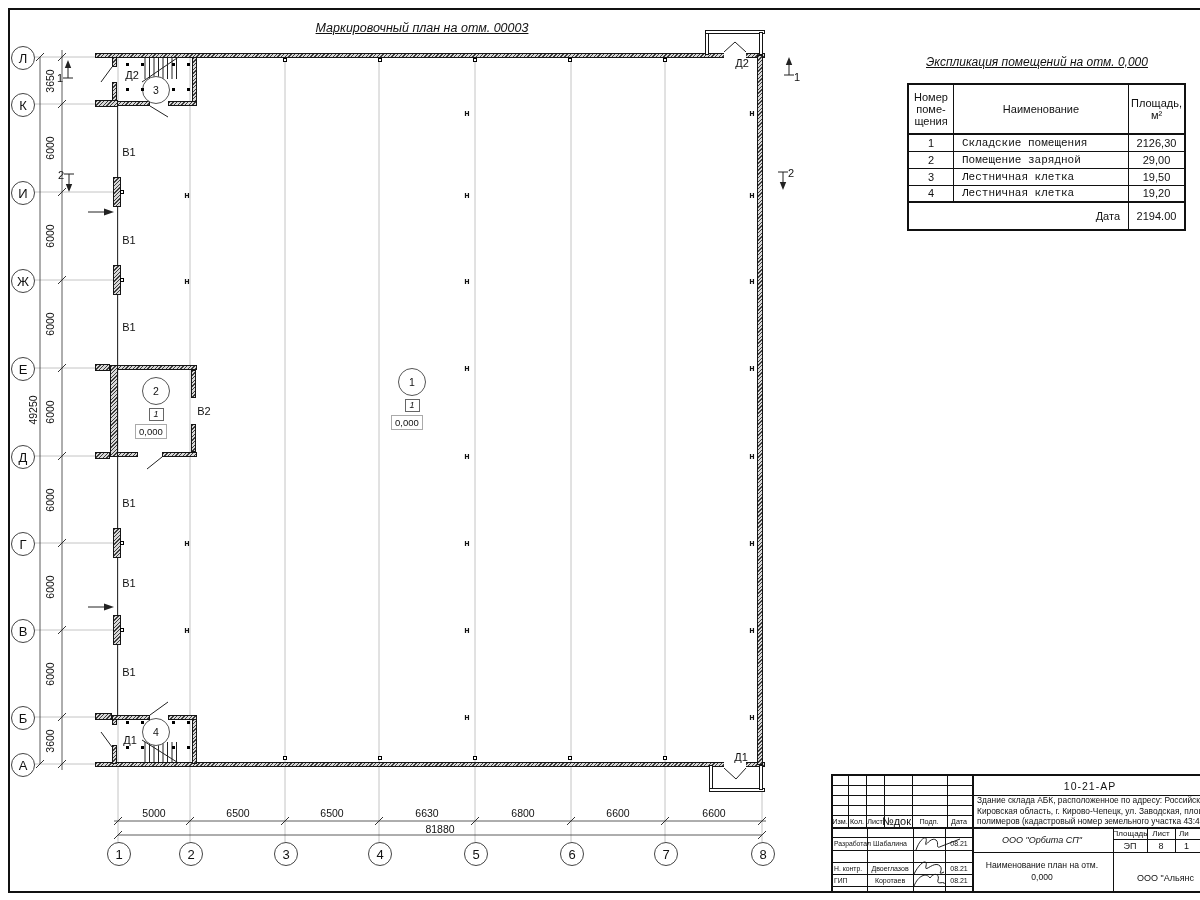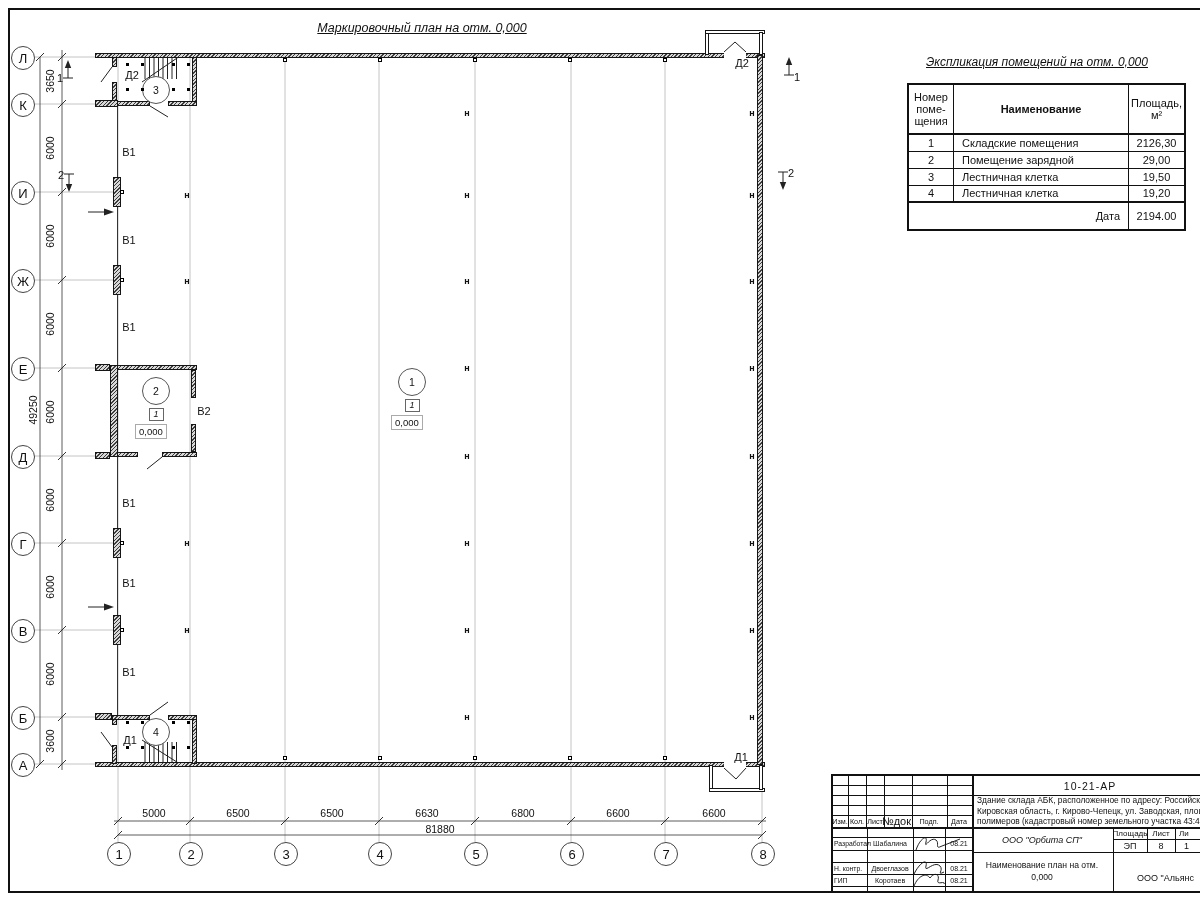--- a/index.html
+++ b/index.html
@@ -39,31 +39,31 @@
   .tick{stroke:#333;stroke-width:1;}
   .geo{stroke:#222;stroke-width:1;fill:none;}
   .sig{stroke:#222;stroke-width:1;fill:none;}
   .line{position:absolute;background:#111;z-index:4;}
   .tbt{position:absolute;white-space:nowrap;z-index:5;}
   .schedule{position:absolute;left:907px;top:83px;z-index:5;}
   table.sch{border-collapse:collapse;table-layout:fixed;background:#fff;border:2px solid #111;}
   table.sch td{border:1px solid #111;font-size:11px;padding:0 2px;overflow:hidden;}
   table.sch td.hd{text-align:center;white-space:pre-line;border-bottom:2px solid #111;font-size:11px;}
   table.sch td.num{text-align:center;}
-  table.sch td.nm{padding-left:8px;}
+  table.sch td.nm{padding-left:8px;font-family:Liberation Mono, monospace;}
   table.sch td.tot{border-top:2px solid #111;}
 </style>
 </head>
 <body>
 
 <div class="line" style="left:8px;top:8px;width:1202px;height:1.5px;"></div>
 <div class="line" style="left:8px;top:8px;width:1.5px;height:884px;"></div>
 <div class="line" style="left:8px;top:891px;width:1202px;height:1.5px;"></div>
 
-<div class="lab it und f12" style="left:422px;top:28px;">Маркировочный план на отм. 0,000</div>
+<div class="lab it und f12" style="left:422px;top:28px;">Маркировочный план на отм. 00003</div>
 
 <svg id="geom" width="1200" height="900">
 
   <g class="geo">
     <line x1="112" y1="67" x2="101" y2="82"></line>
     <line x1="150" y1="106" x2="168" y2="117"></line>
     <line x1="112" y1="747" x2="101" y2="732"></line>
     <line x1="150" y1="715" x2="168" y2="702"></line>
     <line x1="162" y1="457" x2="147" y2="469"></line>
     <line x1="724" y1="52" x2="735" y2="42"></line>
@@ -205,21 +205,21 @@
 <div class="wall" style="left:95px;top:713px;width:17px;height:7px;"></div>
 
 <div class="schedule">
   <div class="lab it und" style="left:130px;top:-21px;font-size:12px;">Экспликация помещений на отм. 0,000</div>
   <table class="sch">
     <tbody>
         <tr style="height:50px;">
       <td class="hd" style="width:40px;">Номер
 поме-
 щения</td>
-      <td class="hd" style="width:170px;font-weight:bold;">Наименование</td>
+      <td class="hd" style="width:170px;">Наименование</td>
       <td class="hd" style="width:51px;">Площадь,
 м²</td>
     </tr>
     <tr style="height:17px;">
       <td class="num">1</td>
       <td class="nm">Складские помещения</td>
       <td class="num">2126,30</td>
     </tr>
     <tr style="height:17px;">
       <td class="num">2</td>

